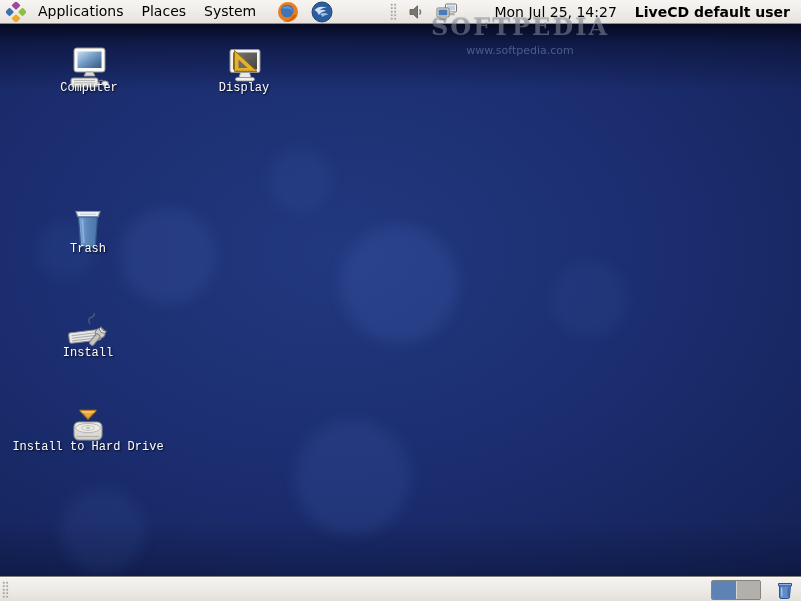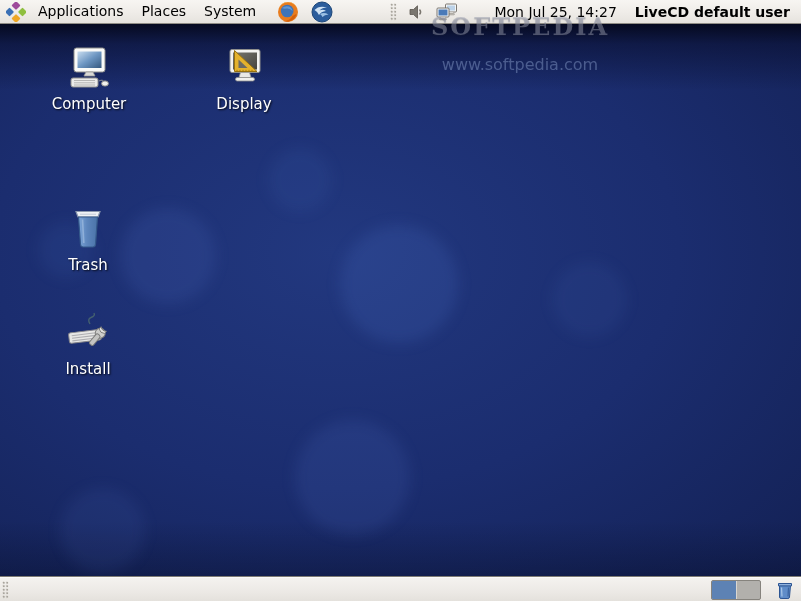--- a/index.html
+++ b/index.html
@@ -24,21 +24,21 @@
   .bk6 { left:268px; top:148px; width:64px;  height:64px; background:rgba(95,135,225,0.08); }
   .bk7 { left:38px;  top:222px; width:56px;  height:56px; background:rgba(95,135,225,0.08); }
 
   
   .watermark { position:absolute; left:390px; top:12px; width:260px; text-align:center; z-index:30; pointer-events:none; }
   .watermark .wm-title {
     font-family:"DejaVu Serif","Liberation Serif",serif; font-weight:bold;
     font-size:24px; letter-spacing:2px; color:rgba(150,155,172,0.48);
     text-shadow:0 1px 1px rgba(30,35,60,0.25);
   }
-  .watermark .wm-url { margin-top:14px; font-size:16px; color:rgba(120,140,185,0.55); }
+  .watermark .wm-url { margin-top:3px; font-size:11px; color:rgba(120,140,185,0.55); }
 
   
   .top-panel {
     position:absolute; left:0; top:0; width:801px; height:24px; z-index:20;
     background:linear-gradient(180deg,#f7f5f2 0%,#efece8 55%,#e6e3de 100%);
     border-bottom:1px solid #8f8c85;
     display:flex; align-items:center; font-size:14px; color:#000;
   }
   .bottom-panel {
     position:absolute; left:0; top:577px; width:801px; height:24px; z-index:20;
@@ -65,23 +65,24 @@
     border:1px solid #86837d; border-radius:2px; overflow:hidden; background:#b2b0ac;
   }
   .ws-cell { flex:1; }
   .ws-cell.active { background:#5d82b4; border-right:1px solid #d9d6d1; }
   .trash-applet { width:20px; height:20px; margin-right:6px; }
 
   
   .dicon { position:absolute; width:48px; z-index:5; cursor:default; }
   .dicon .ico { width:48px; height:48px; display:block; }
   .dicon .dlabel {
-    position:absolute; top:50px; left:50%; transform:translateX(-50%);
-    color:#ffffff; font-size:15px; white-space:nowrap;
+    position:absolute; top:36px; left:50%; transform:translateX(-50%);
+    color:#ffffff; font-size:12px; white-space:nowrap;
     text-shadow:1px 1px 2px rgba(0,0,0,0.85);
+    font-family:Liberation Mono, monospace;
   }
 </style>
 </head>
 <body>
 
 <div class="screen">
 
   <div class="bokeh bk1"></div>
   <div class="bokeh bk2"></div>
   <div class="bokeh bk3"></div>
@@ -243,20 +244,38 @@
         <path d="M31 16.6 h4 v3.6 h-4 z" fill="#203a6e" opacity="0"></path>
         <rect x="30.5" y="24" width="5" height="13" rx="2" fill="#c4c4c2" stroke="#7c7c7a" stroke-width="1"></rect>
         <rect x="30.9" y="15.5" width="4.2" height="4.5" fill="#21386b" opacity="0"></rect>
         <path d="M30.5 16 l0 3.5 q2.5 -1.5 5 0 l0 -3.5 q-2.5 1.8 -5 0 z" fill="#f5f7fa" stroke="#7c7c7a" stroke-width="0.8" opacity="0"></path>
         <path d="M29.5 16.5 q3.5 3 7 0 l0 3 q-3.5 2.6 -7 0 z" fill="#e2e2e0" stroke="#7c7c7a" stroke-width="0.9"></path>
       </g>
     </svg>
     <span class="dlabel">Install</span>
   </div>
 
+  <div class="dicon" style="left:64px; top:404px;">
+    <svg class="ico" viewBox="0 0 48 48">
+      <defs>
+        <linearGradient id="hdd" x1="0" y1="0" x2="0" y2="1">
+          <stop offset="0" stop-color="#f0efec"></stop>
+            <stop offset="1" stop-color="#cfcdc8"></stop>
+        </linearGradient>
+      </defs>
+      <path d="M16 6.5 L32 6.5 L24 15 Z" fill="#f2a93c" stroke="#bb7d16" stroke-width="1.3" stroke-linejoin="round"></path>
+      <path d="M17.5 7.8 L30.5 7.8" stroke="#f8cf8a" stroke-width="1.4"></path>
+      <rect x="10" y="18" width="28" height="18" rx="5" fill="url(#hdd)" stroke="#96948d" stroke-width="1.1"></rect>
+      <ellipse cx="24" cy="24" rx="12.5" ry="4.6" fill="#ecebe7" stroke="#b3b1ab" stroke-width="0.9"></ellipse>
+      <ellipse cx="24" cy="24" rx="6.5" ry="2.4" fill="none" stroke="#c2c0ba" stroke-width="0.9"></ellipse>
+      <ellipse cx="24" cy="24" rx="2" ry="0.9" fill="#b8b6b0"></ellipse>
+      <path d="M13 32.5 h22" stroke="#b3b1ab" stroke-width="1"></path>
+    </svg>
+    <span class="dlabel">Install to Hard Drive</span>
+  </div>
 
   <div class="bottom-panel">
     <div class="panel-handle"></div>
     <div style="flex:1"></div>
     <div class="ws-switcher">
       <div class="ws-cell active"></div>
       <div class="ws-cell"></div>
     </div>
     <span class="trash-applet">
       <svg viewBox="0 0 20 20" width="20" height="20">

